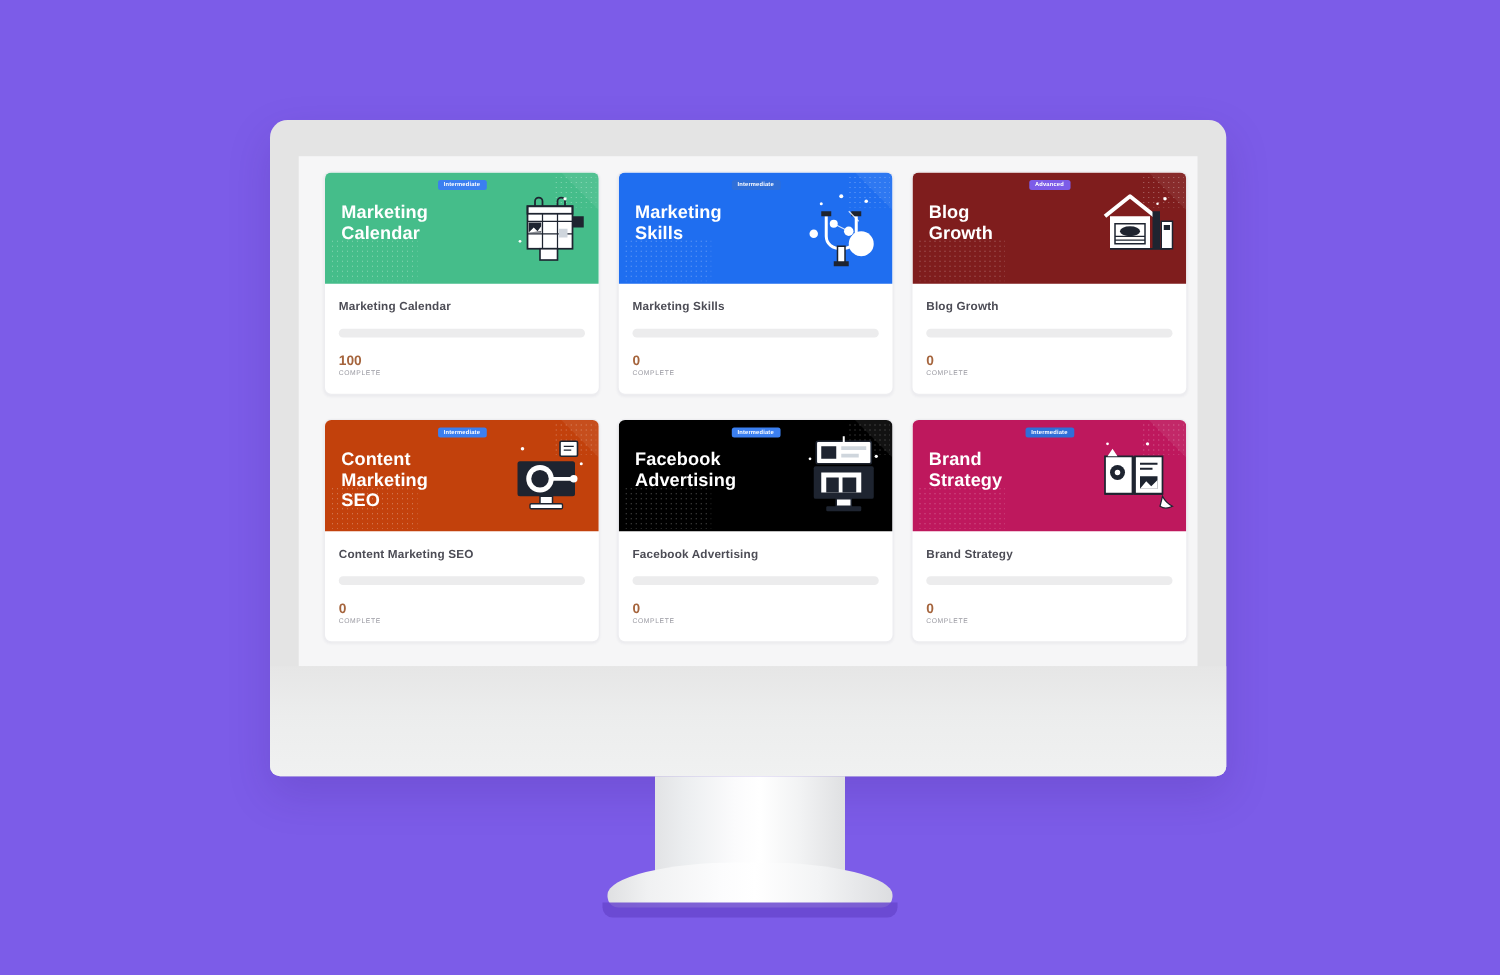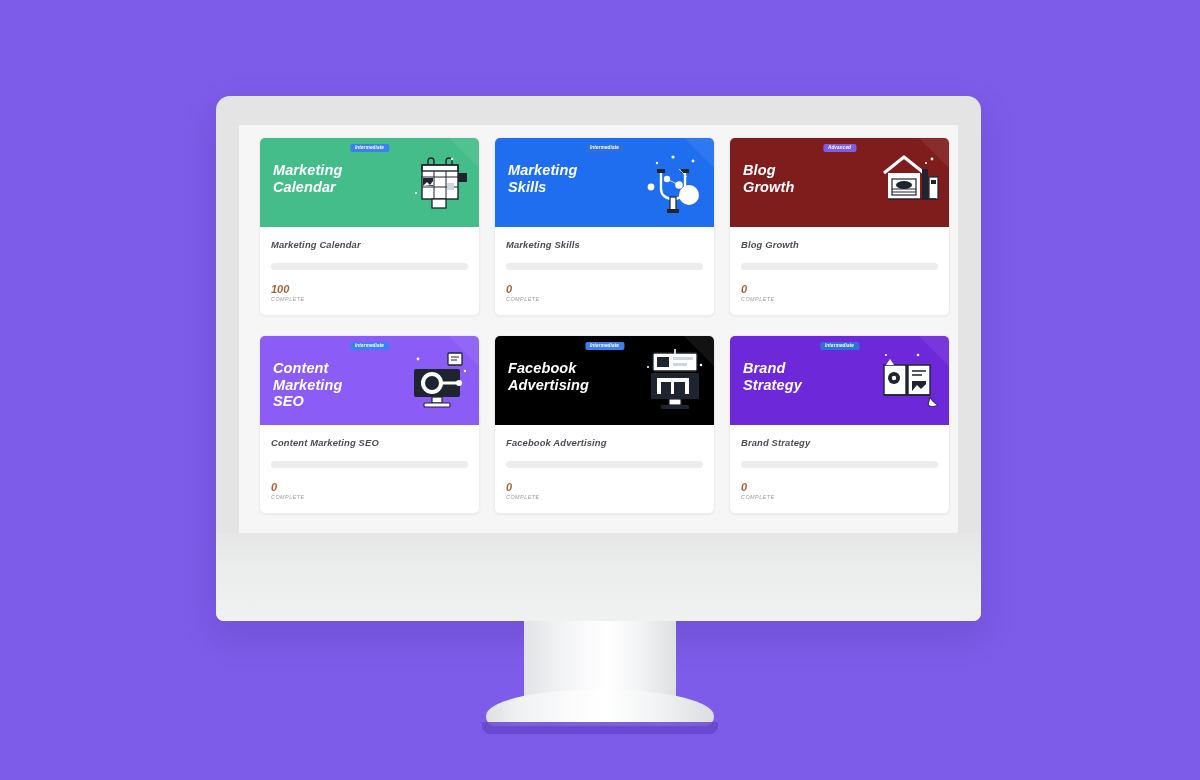--- a/index.html
+++ b/index.html
@@ -98,21 +98,20 @@
   #card-grid {
     position: absolute;
     left: 0;
     top: 0;
     width: 719px;
     padding: 12px 8px 0 20px;
     display: grid;
     grid-template-columns: repeat(3, 1fr);
     column-gap: 14px;
     row-gap: 19px;
-    font-style: italic;
   }
 
   .course-card {
     background: #ffffff;
     border: 1px solid #ededf0;
     border-radius: 6px;
     overflow: hidden;
     box-shadow: 0 1px 2px rgba(40, 40, 70, 0.05);
   }
 
@@ -332,21 +331,21 @@
               </div>
     </div>
     <div class="card-body">
       <div class="card-title">Blog Growth</div>
       <div class="progress-track"></div>
       <div class="pct-value">0</div>
       <div class="pct-label">COMPLETE</div>
     </div>
           </div>
           <div class="course-card">
-    <div class="card-hero" style="background:#8b5cf6">
+    <div class="card-hero" style="background:#c2410c">
       <div class="hero-wedge"></div>
       <div class="hero-dots"></div>
       <div class="hero-dots top-right"></div>
       <span class="level-badge" style="background:#3b7ff0">Intermediate</span>
       <div class="hero-title">Content
 Marketing
 SEO</div>
       <div class="hero-art">
     <svg viewBox="0 0 64 66">
       <rect x="6" y="22" width="46" height="28" rx="2" fill="#1e2430"></rect>
@@ -397,21 +396,21 @@
               </div>
     </div>
     <div class="card-body">
       <div class="card-title">Facebook Advertising</div>
       <div class="progress-track"></div>
       <div class="pct-value">0</div>
       <div class="pct-label">COMPLETE</div>
     </div>
           </div>
           <div class="course-card">
-    <div class="card-hero" style="background:#6d28d9">
+    <div class="card-hero" style="background:#be185d">
       <div class="hero-wedge"></div>
       <div class="hero-dots"></div>
       <div class="hero-dots top-right"></div>
       <span class="level-badge" style="background:#2f6fd8">Intermediate</span>
       <div class="hero-title">Brand
 Strategy</div>
       <div class="hero-art">
     <svg viewBox="0 0 64 66">
       <path d="M6 18h22v30H6z" fill="#ffffff"></path>
       <path d="M30 18h22v30H30z" fill="#ffffff"></path>

